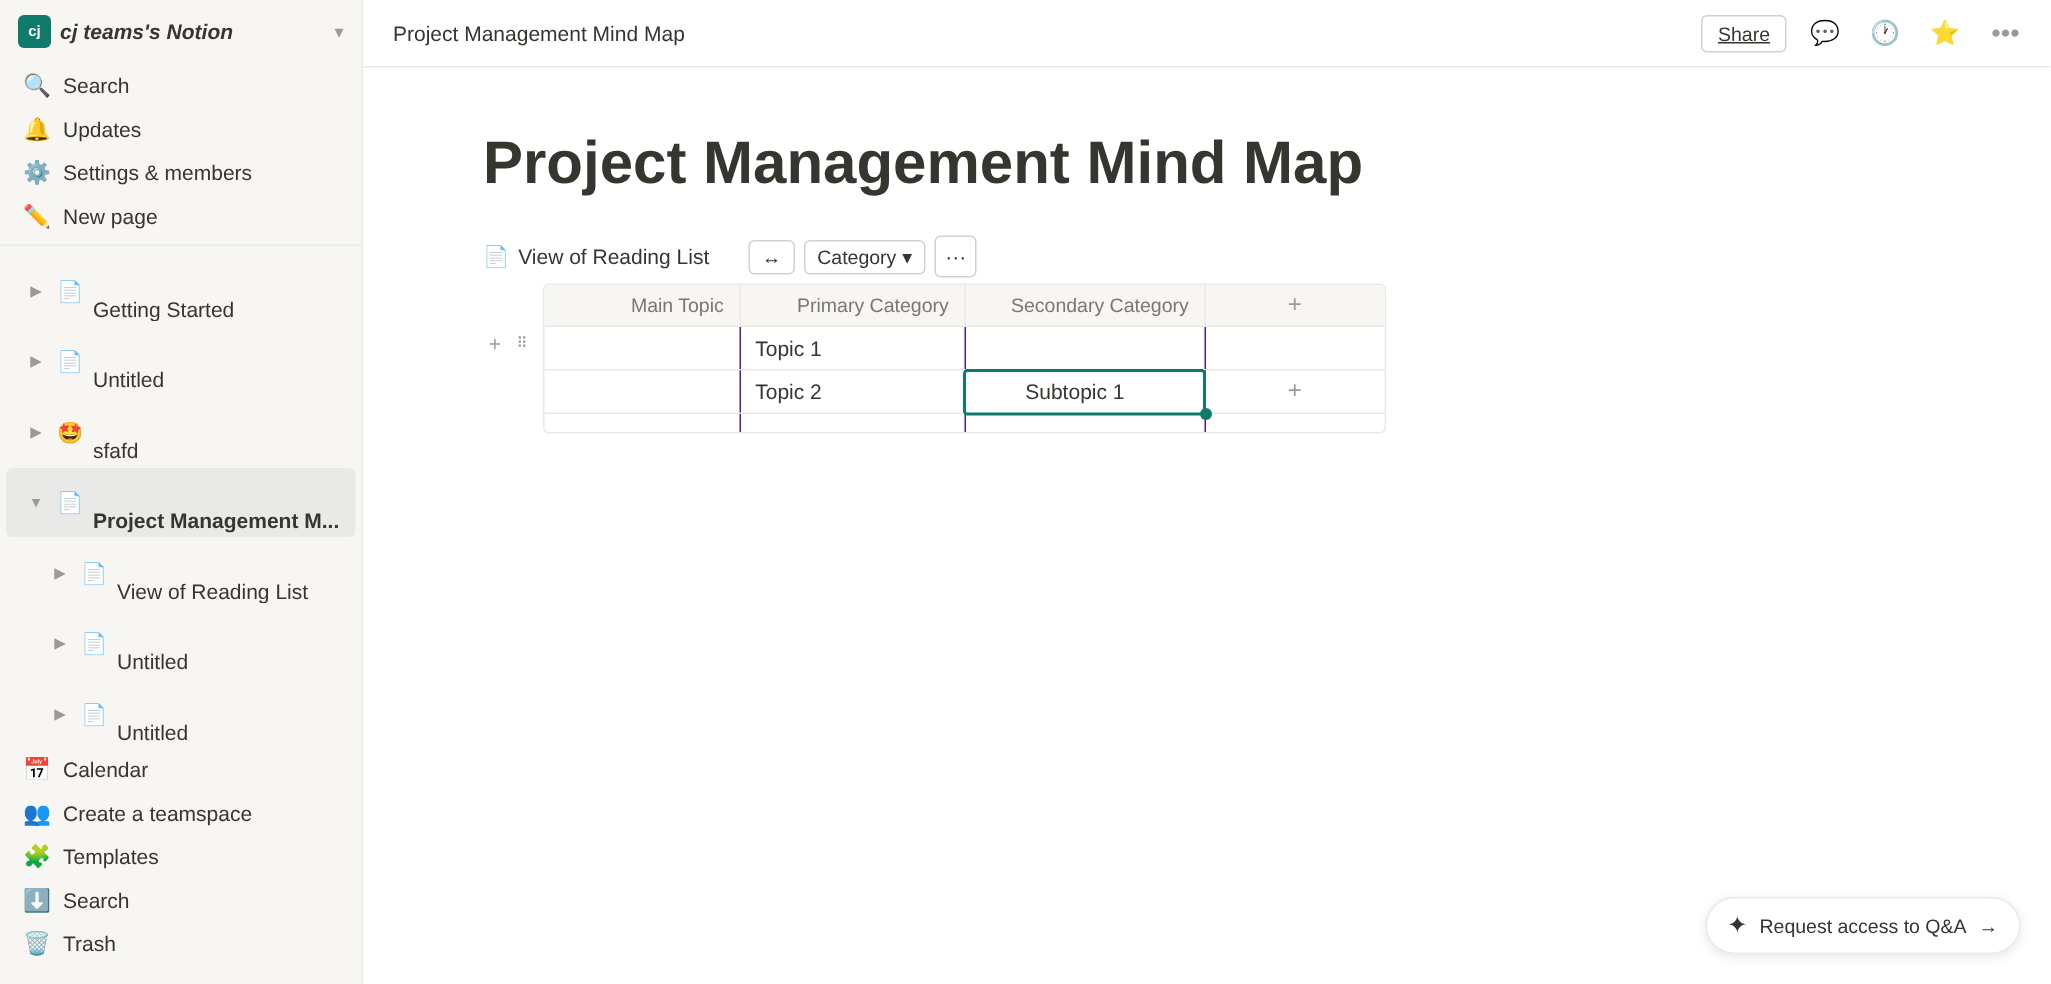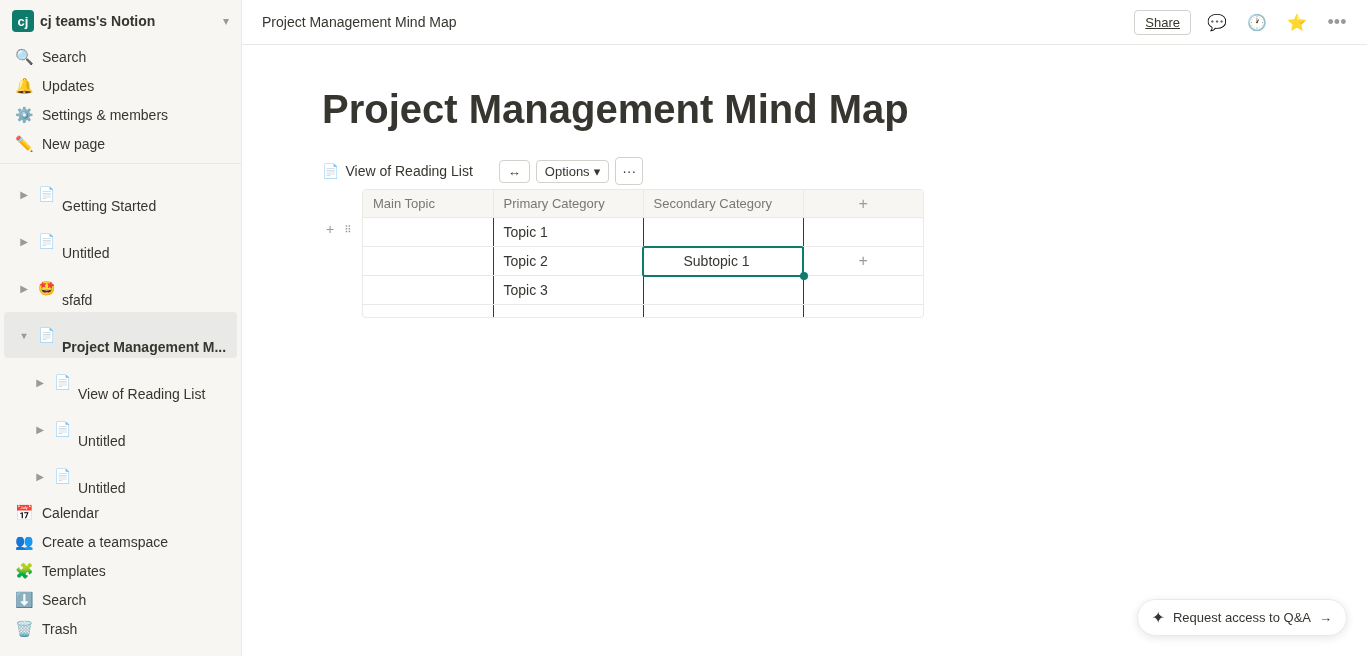--- a/index.html
+++ b/index.html
@@ -24,25 +24,25 @@
       gap: 6px;
       cursor: pointer;
     }
 
     .workspace-avatar {
       width: 22px; height: 22px;
       background: #0f7b6c;
       border-radius: 4px;
       color: white;
       display: flex; align-items: center; justify-content: center;
-      font-size: 13px; font-weight: 700;
+      font-size: 10px; font-weight: 700;
     }
 
     .workspace-name {
-      font-size: 14px; font-weight: 600; flex: 1;
+      font-size: 14px; font-weight: 600; flex: 1; font-style: italic;
     }
 
     .chevron-icon { color: #9b9a97; font-size: 12px; }
 
     .sidebar-action {
       display: flex; align-items: center; gap: 8px;
       padding: 5px 12px; cursor: pointer; border-radius: 4px; margin: 1px 4px;
       color: #37352f;
     }
     .sidebar-action .icon { width: 18px; height: 18px; display: flex; align-items: center; justify-content: center; color: #9b9a97; font-size: 15px; }
@@ -140,21 +140,21 @@
       display: inline-block; min-width: 420px;
     }
 
     .db-table { border-collapse: collapse; width: 100%; }
 
     .db-table th {
       background: #f7f6f3; padding: 6px 10px;
       font-size: 13px; font-weight: 500; color: #787774;
       border-bottom: 1px solid #e9e9e7;
       border-right: 1px solid #e9e9e7;
-      text-align: left; white-space: nowrap;
+      text-align: right; white-space: nowrap;
     }
     .db-table th:last-child { border-right: none; }
 
     .db-table td {
       padding: 6px 10px; font-size: 14px;
       border-bottom: 1px solid #e9e9e7;
       border-right: 1px solid #4c1d95;
       min-width: 120px; min-height: 32px;
       vertical-align: middle;
     }
@@ -333,21 +333,21 @@
     <div class="db-toolbar">
       <div class="db-view-label">
         <span class="db-view-icon">📄</span>
         <span>View of Reading List</span>
       </div>
       <div style="display:flex; align-items:center; gap:6px; margin-left: 20px;">
         <button class="db-options-btn">
           <span>↔</span>
         </button>
         <button class="db-options-btn">
-          <span>Options</span>
+          <span>Category</span>
           <span>▾</span>
         </button>
         <button class="db-more-btn">
           <span>···</span>
         </button>
       </div>
     </div>
 
     <div class="table-outer">
       
@@ -382,26 +382,20 @@
               <td class="col-primary">Topic 2</td>
               <td class="col-secondary cell-editing" style="position:relative;padding-left:40px;">
                 <span>Subtopic 1</span>
                 <div class="cell-editing-dot"></div>
               </td>
               <td style="width:30px; padding:0; text-align:center;">
                 <span style="color:#9b9a97; font-size:16px;">+</span>
               </td>
             </tr>
 
-            <tr class="table-row-container">
-              <td class="col-main"></td>
-              <td class="col-primary">Topic 3</td>
-              <td class="col-secondary"></td>
-              <td style="width:30px; padding:0;"></td>
-            </tr>
 
             <tr class="table-row-container">
               <td class="col-main"></td>
               <td class="col-primary"></td>
               <td class="col-secondary"></td>
               <td style="width:30px; padding:0;"></td>
             </tr>
           </tbody>
         </table>
       </div>

